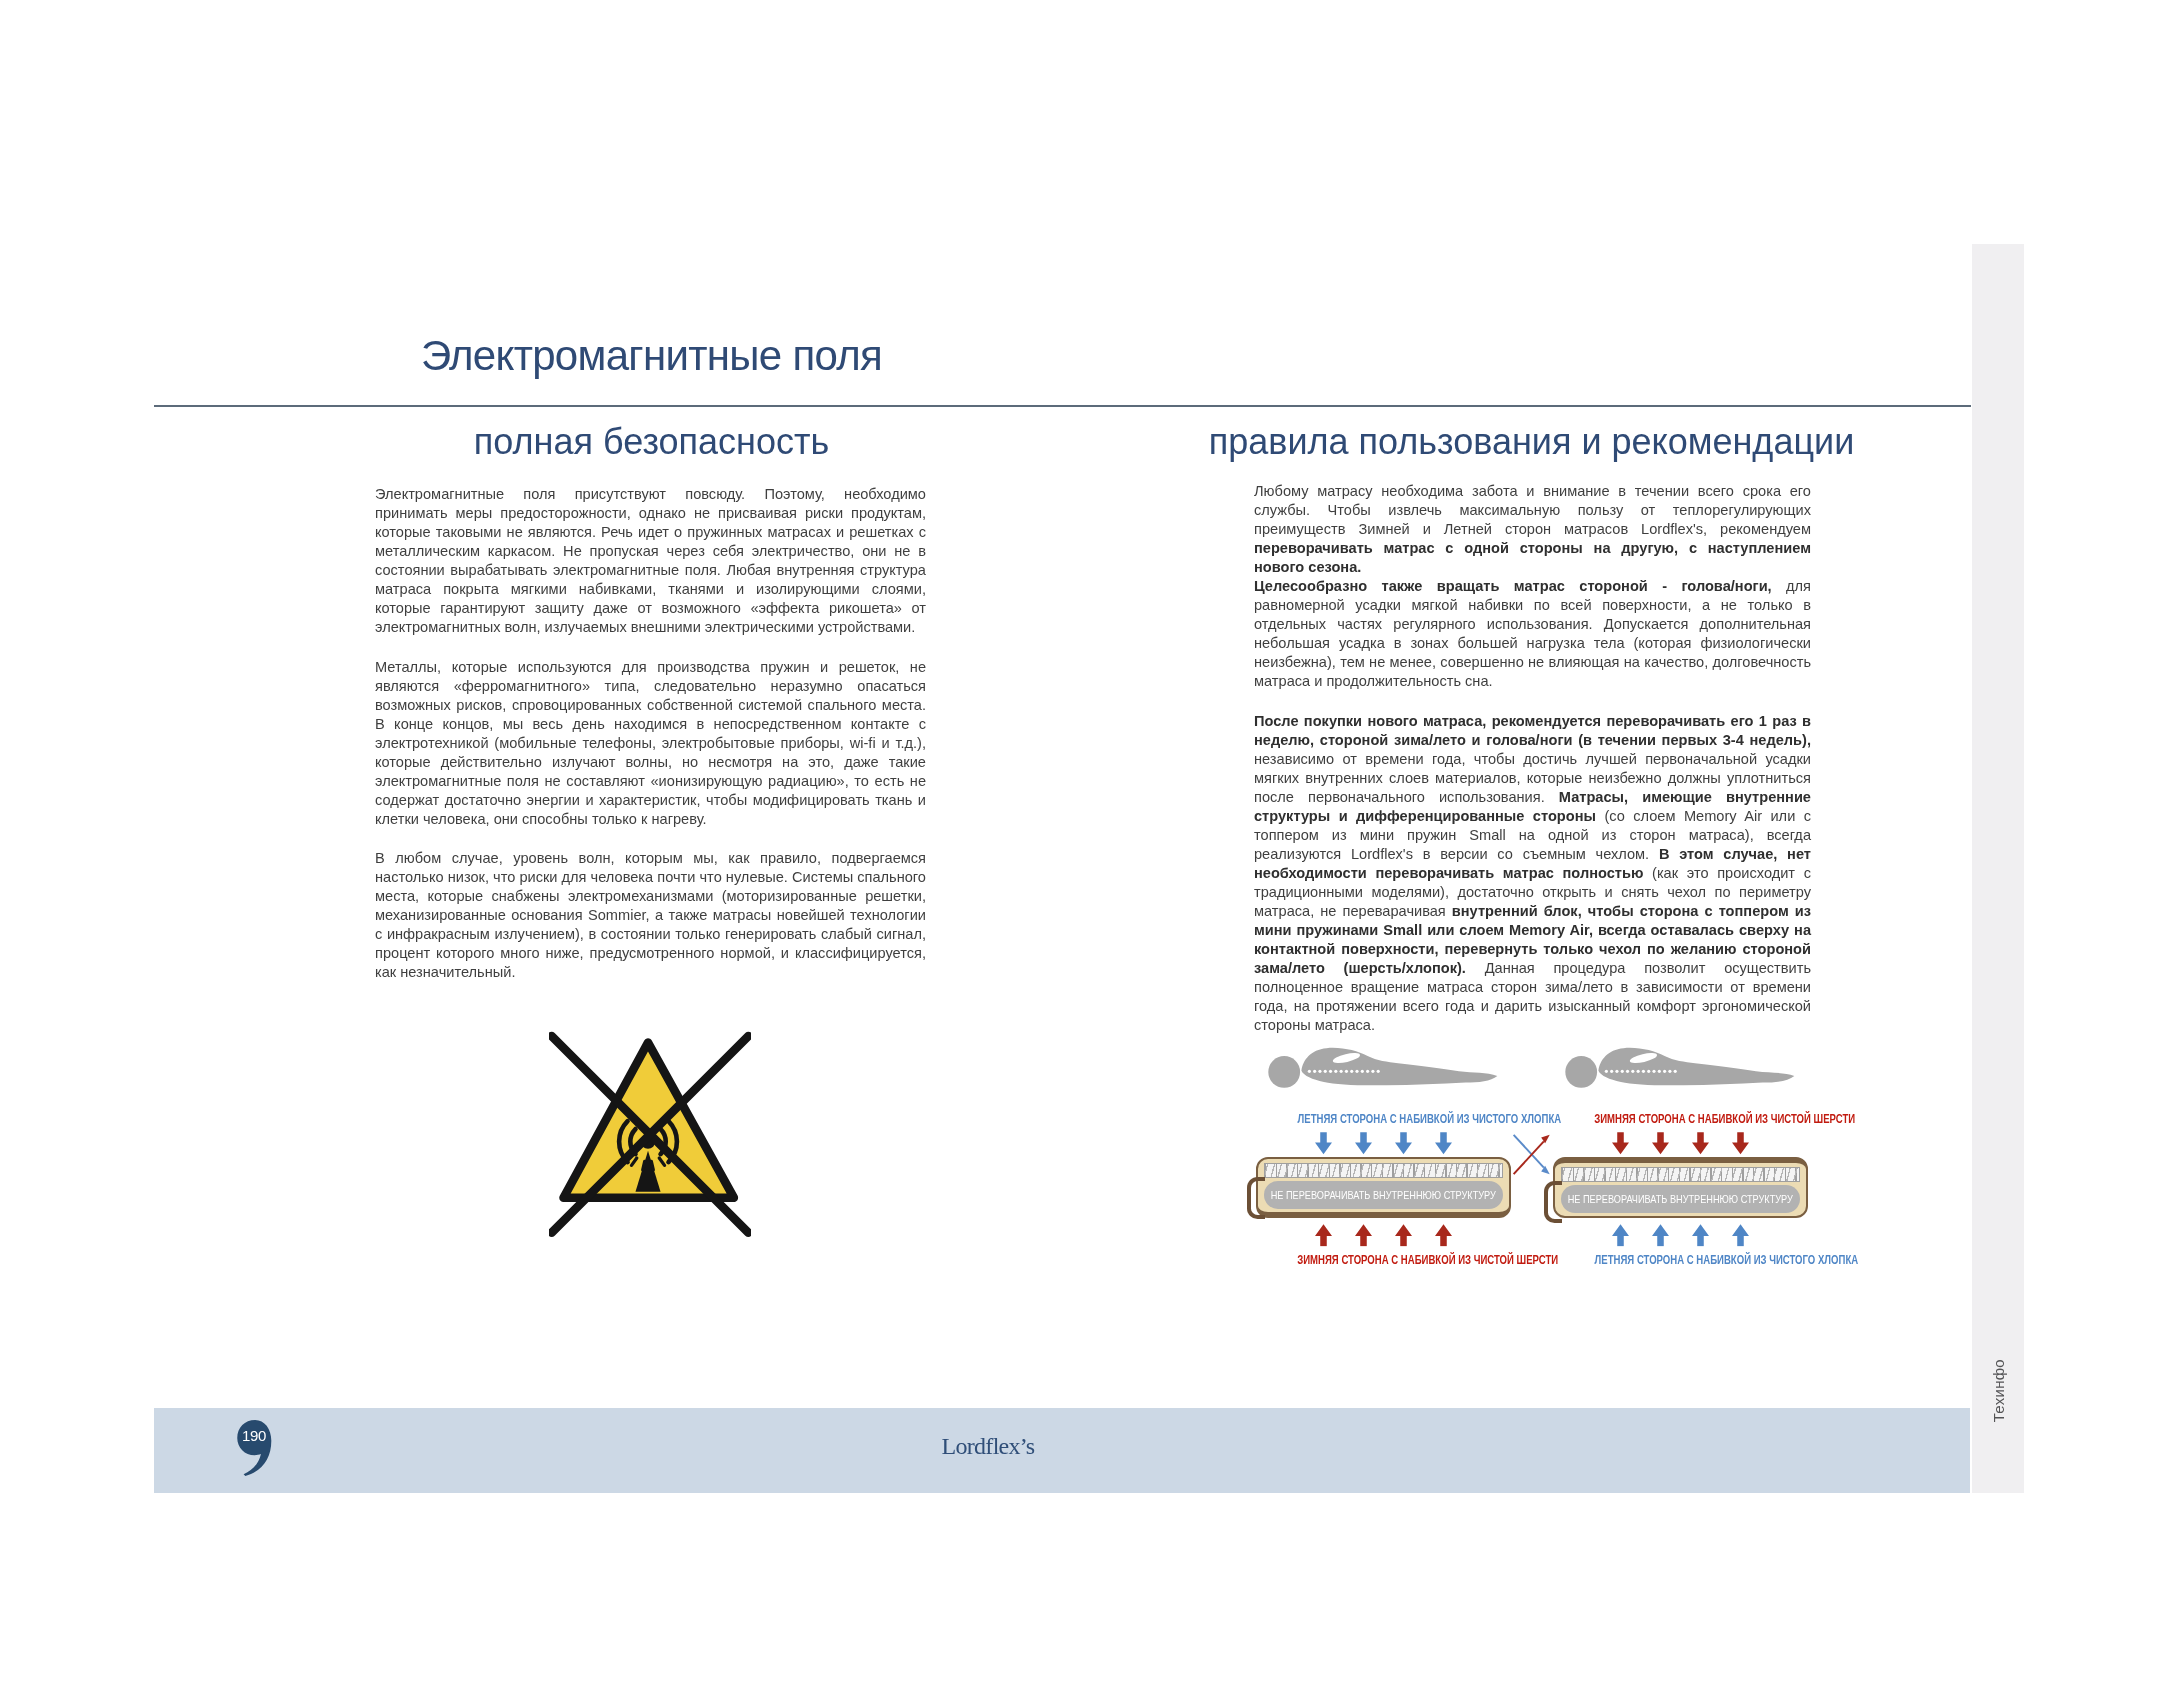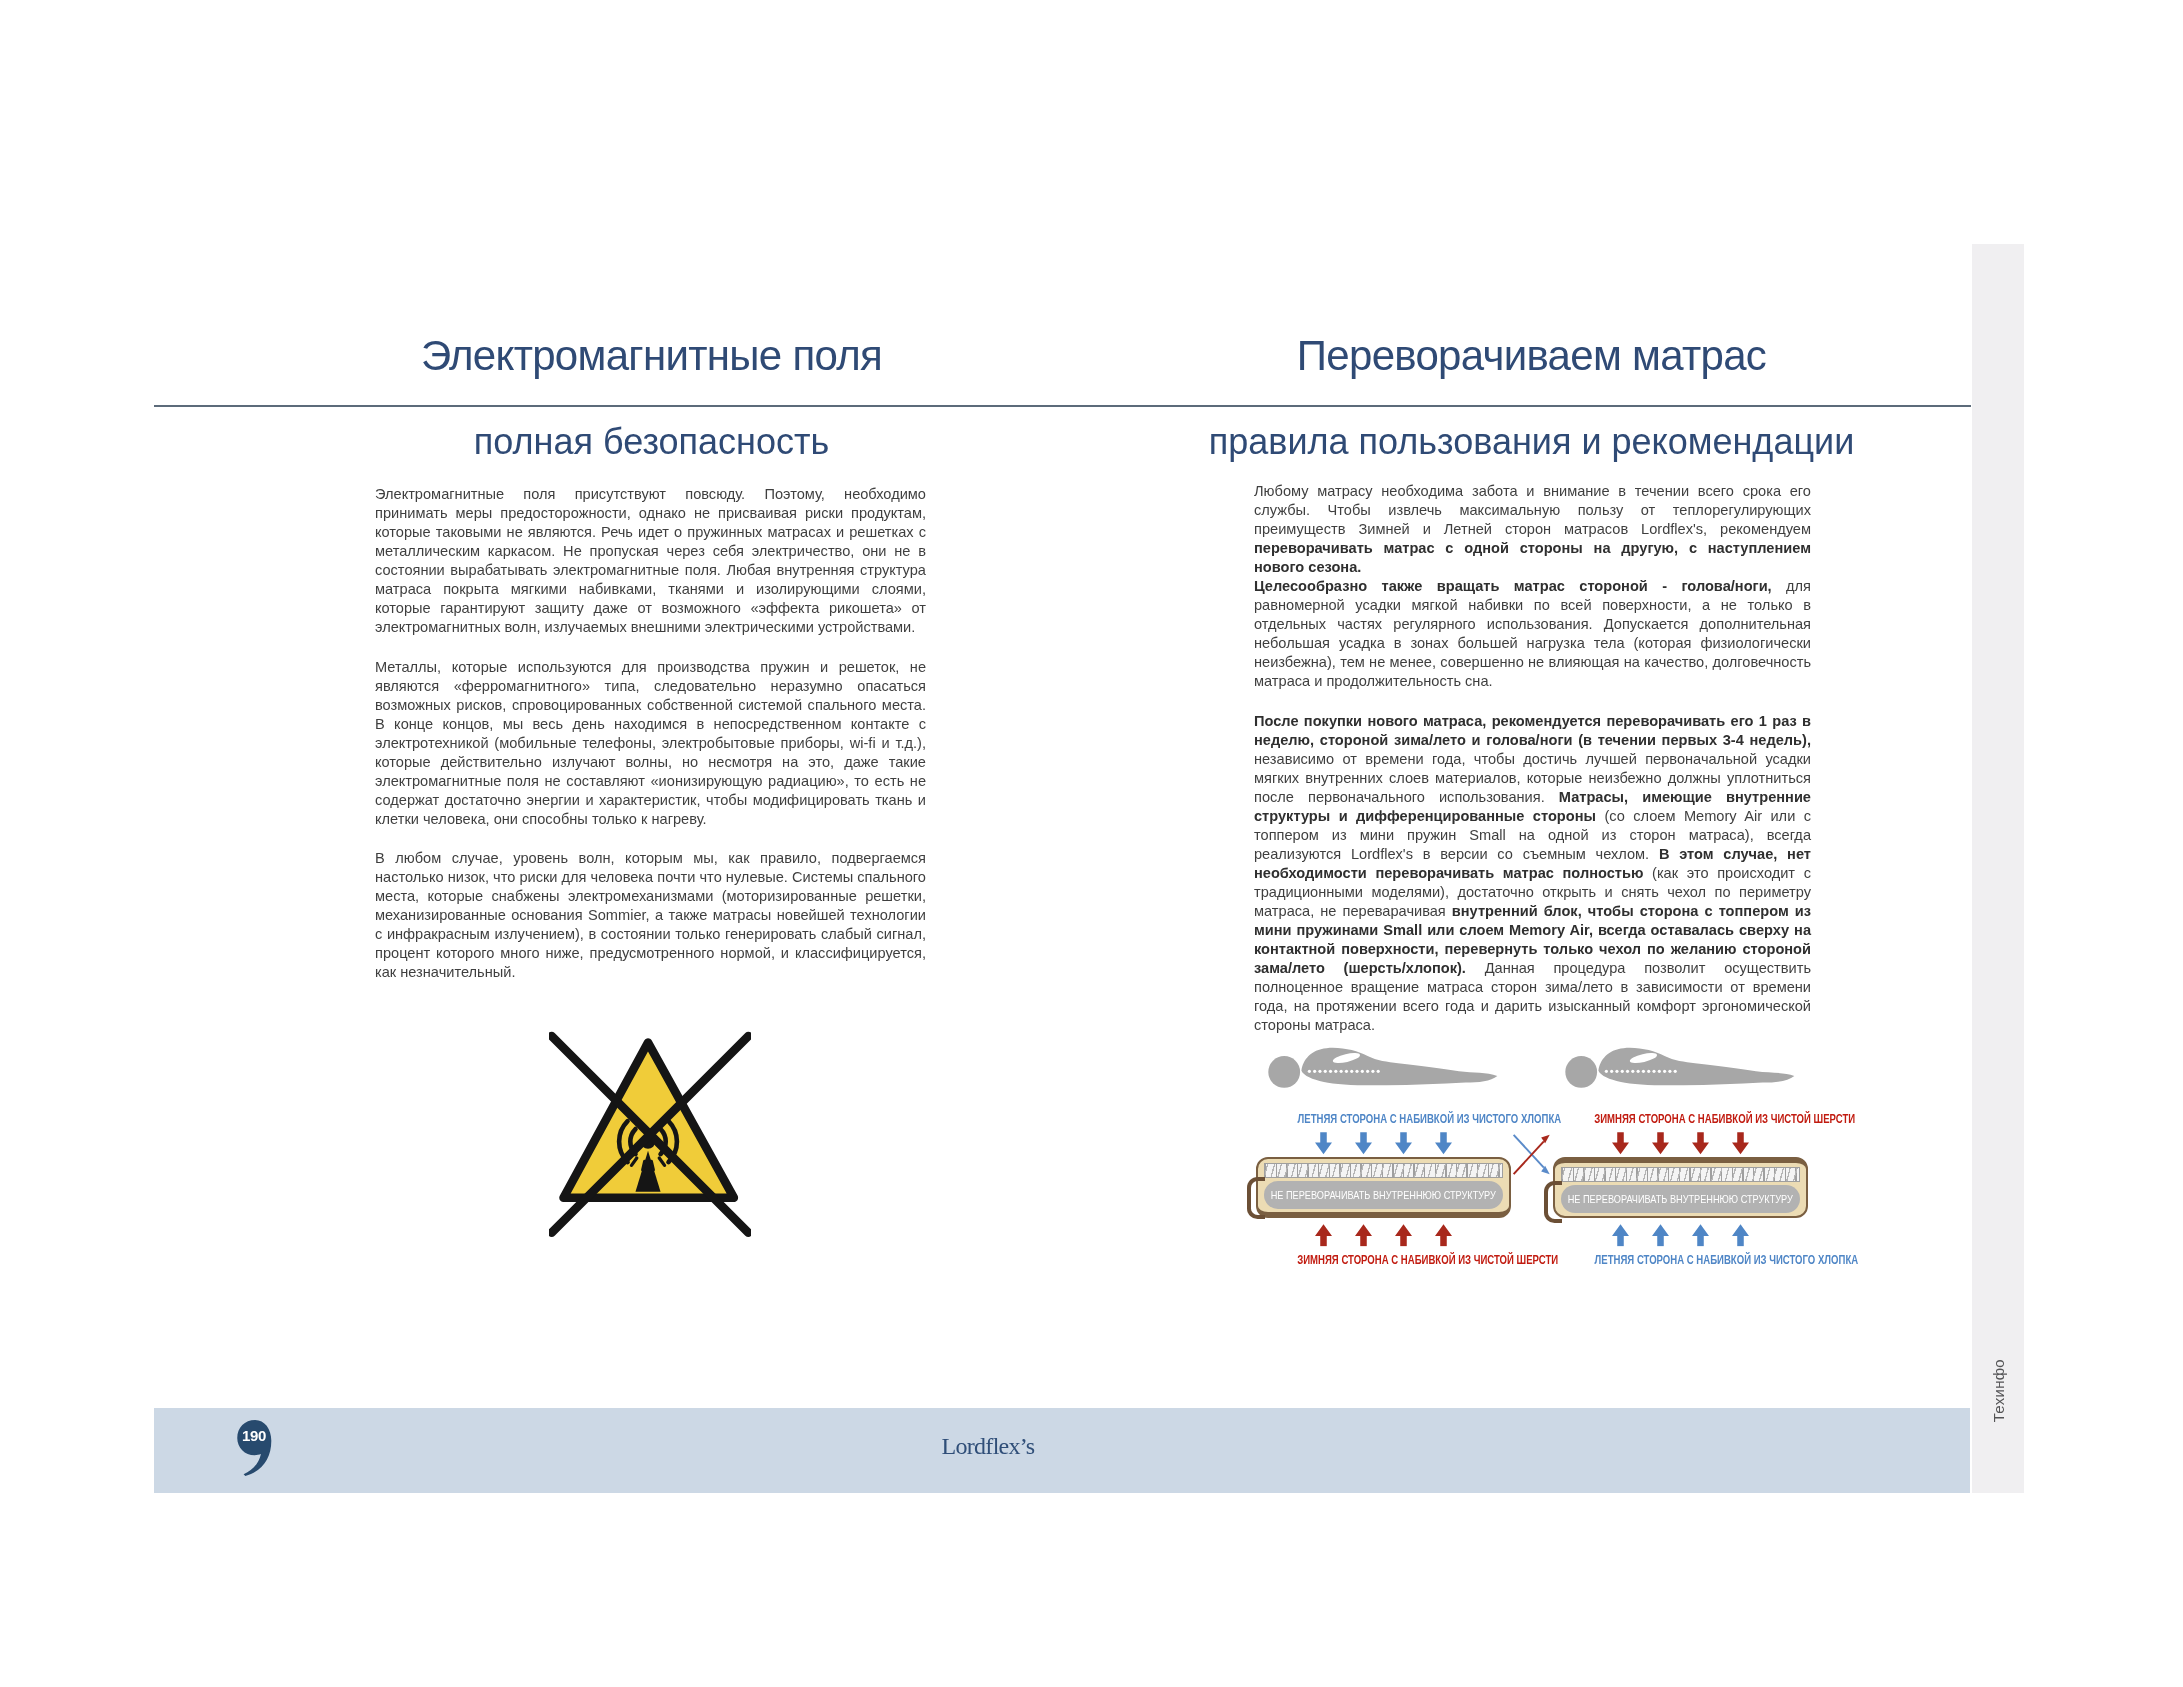--- a/index.html
+++ b/index.html
@@ -58,21 +58,21 @@
   .core{margin-top:2.6px;height:28px;background:var(--core);border-radius:14px;
       display:flex;align-items:center;justify-content:center;color:#fff;
       font-size:11.2px;white-space:nowrap;overflow:visible;}
   .core .cond{display:inline-block;transform:scaleX(.82);transform-origin:center;}
   .x-cross{position:absolute;left:1511px;top:1104px;width:42px;height:53px;}
 
   
   .footer-bar{position:absolute;left:154px;top:1384px;width:1816px;height:85px;background:var(--footer-bg);}
   .page-marker{position:absolute;left:236px;top:1396px;width:36px;height:56px;}
   .page-number{position:absolute;left:236px;top:1403px;width:36px;text-align:center;
-      color:#fff;font-size:15px;font-weight:700;letter-spacing:-0.3px;}
+      color:#fff;font-size:15px;font-weight:400;letter-spacing:-0.3px;}
   .logo{position:absolute;left:922px;top:1409px;width:132px;text-align:center;
       font-family:"Liberation Serif",serif;font-weight:400;font-size:24px;color:#2f4e78;letter-spacing:-0.7px;}
 
   
   .side-tab{position:absolute;left:1972px;top:220px;width:52px;height:1249px;background:var(--tab-bg);}
   .side-tab-label{position:absolute;left:0;bottom:46px;width:52px;height:112px;
       display:flex;align-items:center;justify-content:center;}
   .side-tab-label span{writing-mode:vertical-rl;transform:rotate(180deg);
       font-size:15px;color:var(--tab-text);letter-spacing:0.3px;}
 </style>
@@ -104,21 +104,20 @@
       <line x1="133" y1="197" x2="125" y2="208" stroke="#151515" stroke-width="5" stroke-linecap="round"></line>
       <line x1="145" y1="202" x2="142" y2="215" stroke="#151515" stroke-width="5" stroke-linecap="round"></line>
       <line x1="176" y1="187" x2="187" y2="196" stroke="#151515" stroke-width="5" stroke-linecap="round"></line>
       <line x1="167" y1="197" x2="175" y2="208" stroke="#151515" stroke-width="5" stroke-linecap="round"></line>
       <line x1="155" y1="202" x2="158" y2="215" stroke="#151515" stroke-width="5" stroke-linecap="round"></line>
       <line x1="4" y1="12" x2="302" y2="310" stroke="#151515" stroke-width="13" stroke-linecap="round"></line>
       <line x1="4" y1="310" x2="302" y2="12" stroke="#151515" stroke-width="13" stroke-linecap="round"></line>
     </svg>
   </div>
 
-  <div class="article-title t-right">Переворачиваем матрас</div>
   <div class="article-subtitle t-right">правила пользования и рекомендации</div>
   <div class="body-text bt-right">
       <p><span>Любому матрасу необходима забота и внимание в течении всего срока его службы. Чтобы извлечь максимальную пользу от теплорегулирующих преимуществ Зимней и Летней сторон матрасов Lordflex's, рекомендуем </span><b>переворачивать матрас с одной стороны на другую, с наступлением нового сезона.</b><br><b>Целесообразно также вращать матрас стороной - голова/ноги,</b><span> для равномерной усадки мягкой набивки по всей поверхности, а не только в отдельных частях регулярного использования. Допускается дополнительная небольшая усадка в зонах большей нагрузка тела (которая физиологически неизбежна), тем не менее, совершенно не влияющая на качество, долговечность матраса и продолжительность сна.</span></p>
       <p><b>После покупки нового матраса, рекомендуется переворачивать его 1 раз в неделю, стороной зима/лето и голова/ноги (в течении первых 3-4 недель),</b><span> независимо от времени года, чтобы достичь лучшей первоначальной усадки мягких внутренних слоев материалов, которые неизбежно должны уплотниться после первоначального использования. </span><b>Матрасы, имеющие внутренние структуры и дифференцированные стороны</b><span> (со слоем Memory Air или с топпером из мини пружин Small на одной из сторон матраса), всегда реализуются Lordflex's в версии со съемным чехлом. </span><b>В этом случае, нет необходимости переворачивать матрас полностью</b><span> (как это происходит с традиционными моделями), достаточно открыть и снять чехол по периметру матраса, не переварачивая </span><b>внутренний блок, чтобы сторона с топпером из мини пружинами Small или слоем Memory Air, всегда оставалась сверху на контактной поверхности, перевернуть только чехол по желанию стороной зама/лето (шерсть/хлопок).</b><span> Данная процедура позволит осуществить полноценное вращение матраса сторон зима/лето в зависимости от времени года, на протяжении всего года и дарить изысканный комфорт эргономической стороны матраса.</span></p>
     </div>
 
   <div class="diagram-group dg-left">
     <svg class="silhouette" viewBox="0 0 352 66">
       <circle cx="26" cy="42" r="24" fill="#a7a7a7"></circle>
       <path d="M52 40 C54 24 66 8 90 6 C114 4 136 10 152 18 C166 25 182 27 198 29

